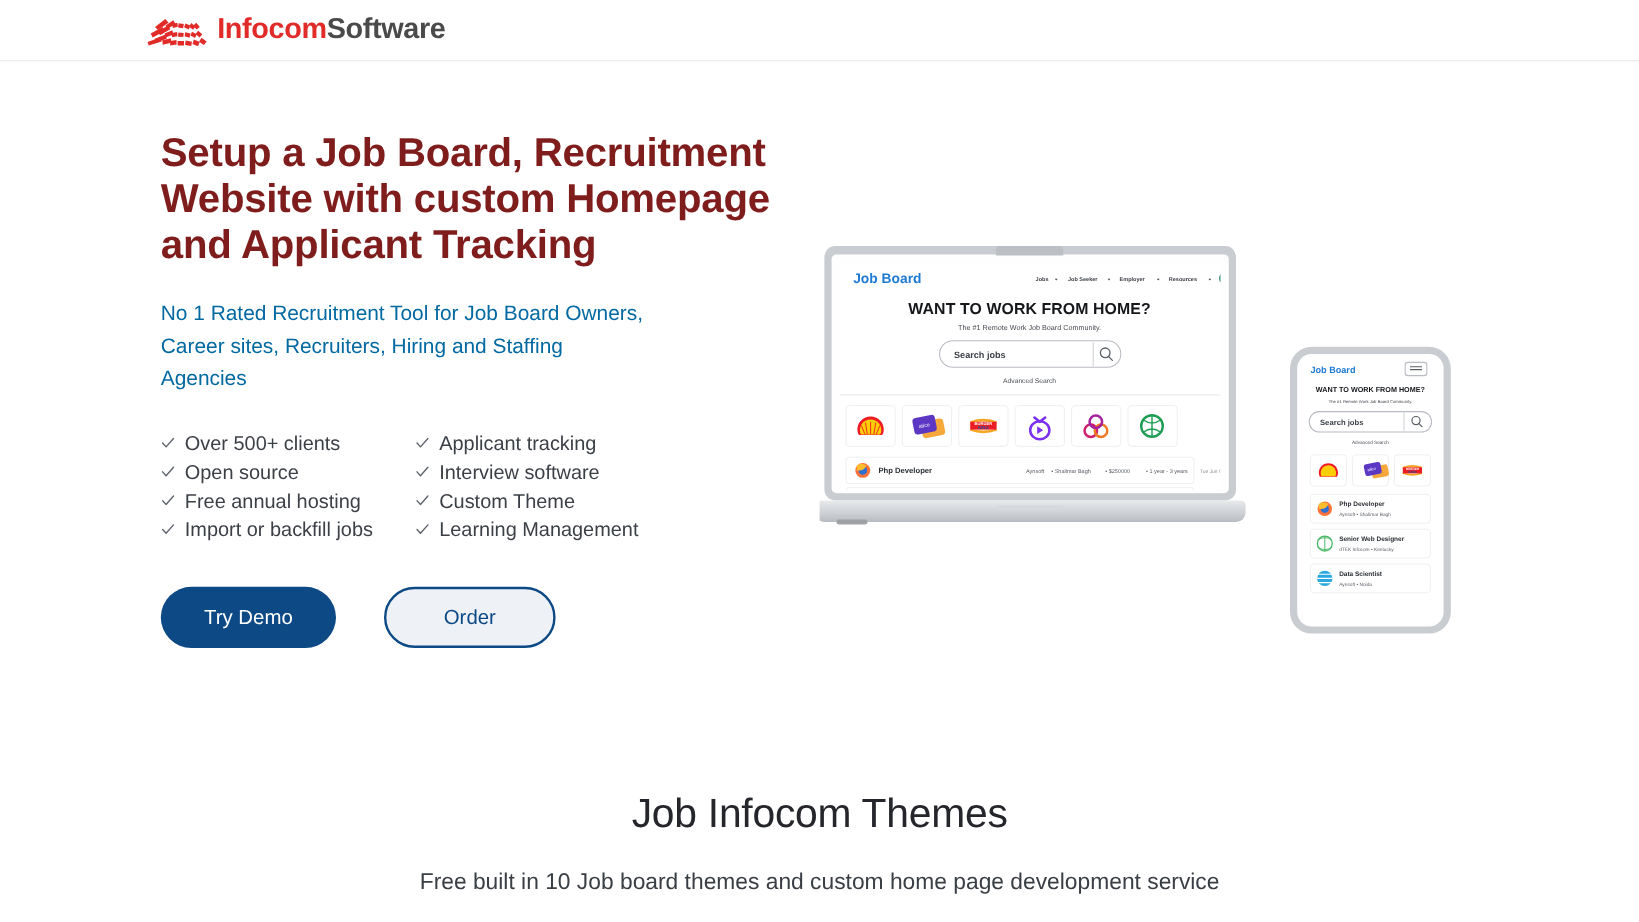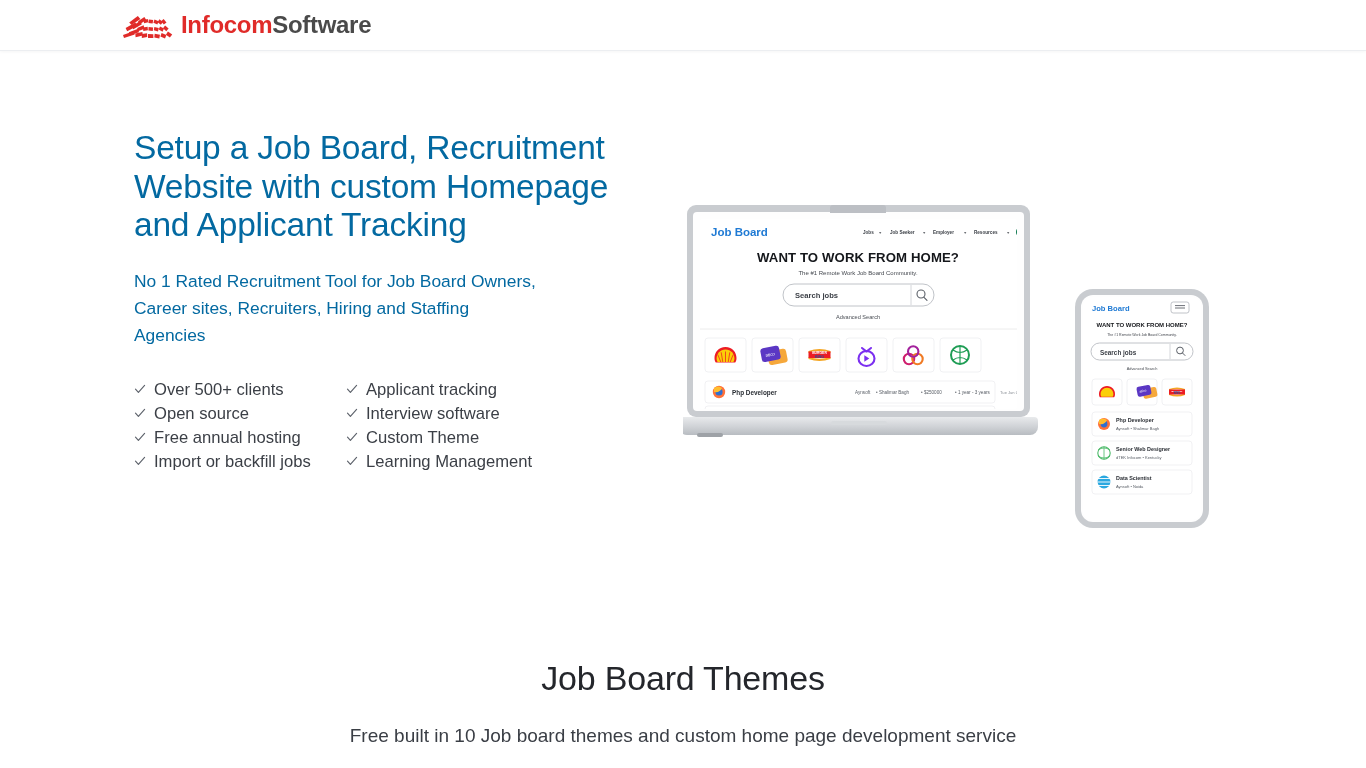--- a/index.html
+++ b/index.html
@@ -46,24 +46,23 @@
   }
   .hero-copy {
     position: absolute;
     left: 134px;
     top: 58px;
     width: 530px;
   }
   h1.hero-title {
     font-size: 33.5px;
     line-height: 38.5px;
-    font-weight: normal;
-    color: #0369a1;
+    font-weight: bold;
+    color: #7f1d1d;
     letter-spacing: -0.2px;
-    margin-top: 20px;
   }
   p.hero-sub {
     margin-top: 23px;
     font-size: 17.4px;
     line-height: 27px;
     color: #0369a1;
     width: 405px;
   }
 
   .feature-grid {
@@ -252,20 +251,24 @@
       <div class="feature">
         <span class="check">
             <svg width="12" height="12" viewBox="0 0 12 12">
               <path d="M1.5 6.2 L4.4 9.4 L10.6 2.4" fill="none" stroke="currentColor" stroke-width="1.15" stroke-linecap="round" stroke-linejoin="round"></path>
             </svg>
           </span>
         <span>Learning Management</span>
       </div>
     </div>
 
+    <div class="cta-row">
+      <button class="btn btn-primary">Try Demo</button>
+      <button class="btn btn-outline">Order</button>
+    </div>
   </div>
 
   <div class="hero-art">
     <svg viewBox="0 0 545 345" width="545" height="345">
       <defs>
         <linearGradient id="baseGrad" x1="0" y1="0" x2="0" y2="1">
           <stop offset="0%" stop-color="#e8eaec"></stop>
           <stop offset="55%" stop-color="#cfd2d6"></stop>
           <stop offset="100%" stop-color="#b8bcc1"></stop>
         </linearGradient>
@@ -456,15 +459,15 @@
           <path d="M415 277.5 h12 M414.6 281 h12.8 M415 284.5 h12" stroke="#ffffff" stroke-width="0.9"></path>
           <text x="433" y="279" font-family="Liberation Sans, sans-serif" font-size="5.4" font-weight="bold" fill="#2a2e34">Data Scientist</text>
           <text x="433" y="287" font-family="Liberation Sans, sans-serif" font-size="4" fill="#5b6068">Aynsoft   • Noida</text>
         </g>
       </g>
     </svg>
   </div>
 </section>
 
 <section class="themes">
-  <h2 class="themes-title">Job Board Themes</h2>
+  <h2 class="themes-title">Job Infocom Themes</h2>
   <p class="themes-sub">Free built in 10 Job board themes and custom home page development service</p>
 </section>
 
 </body></html>

